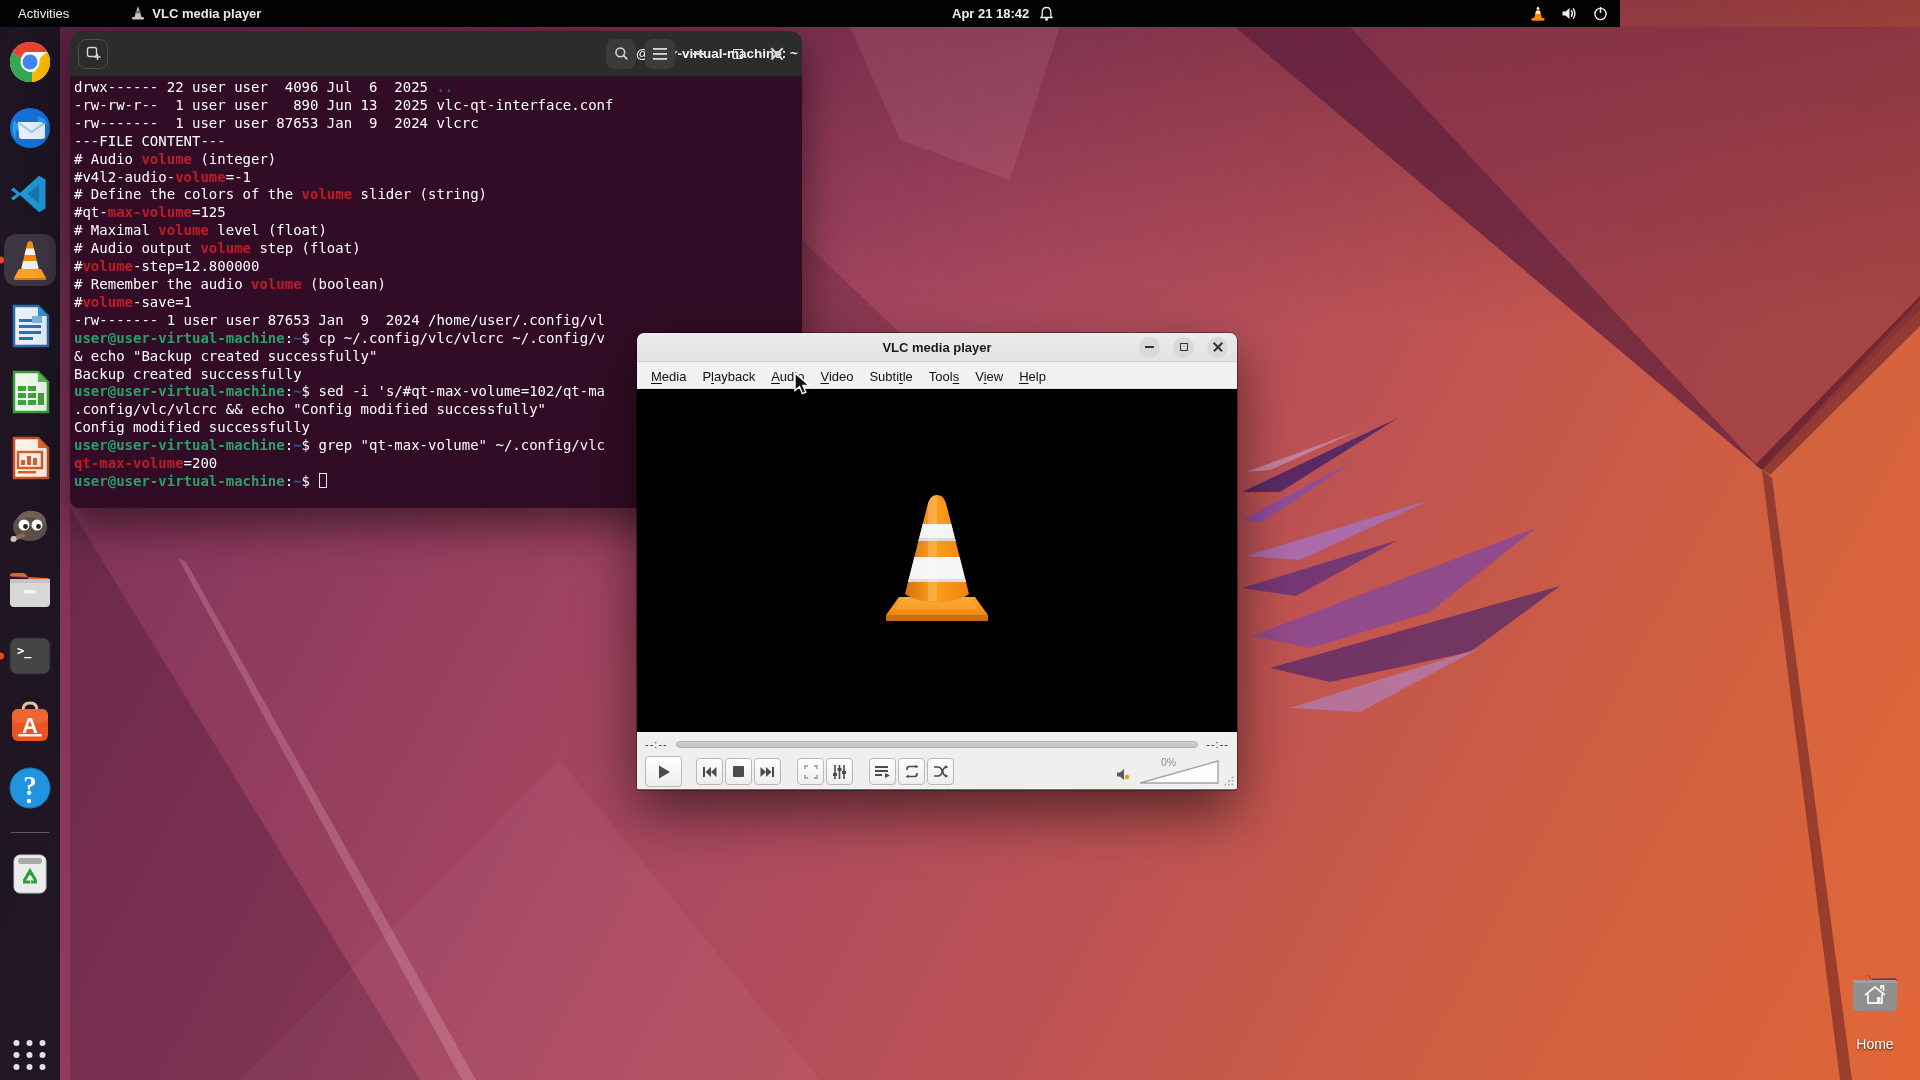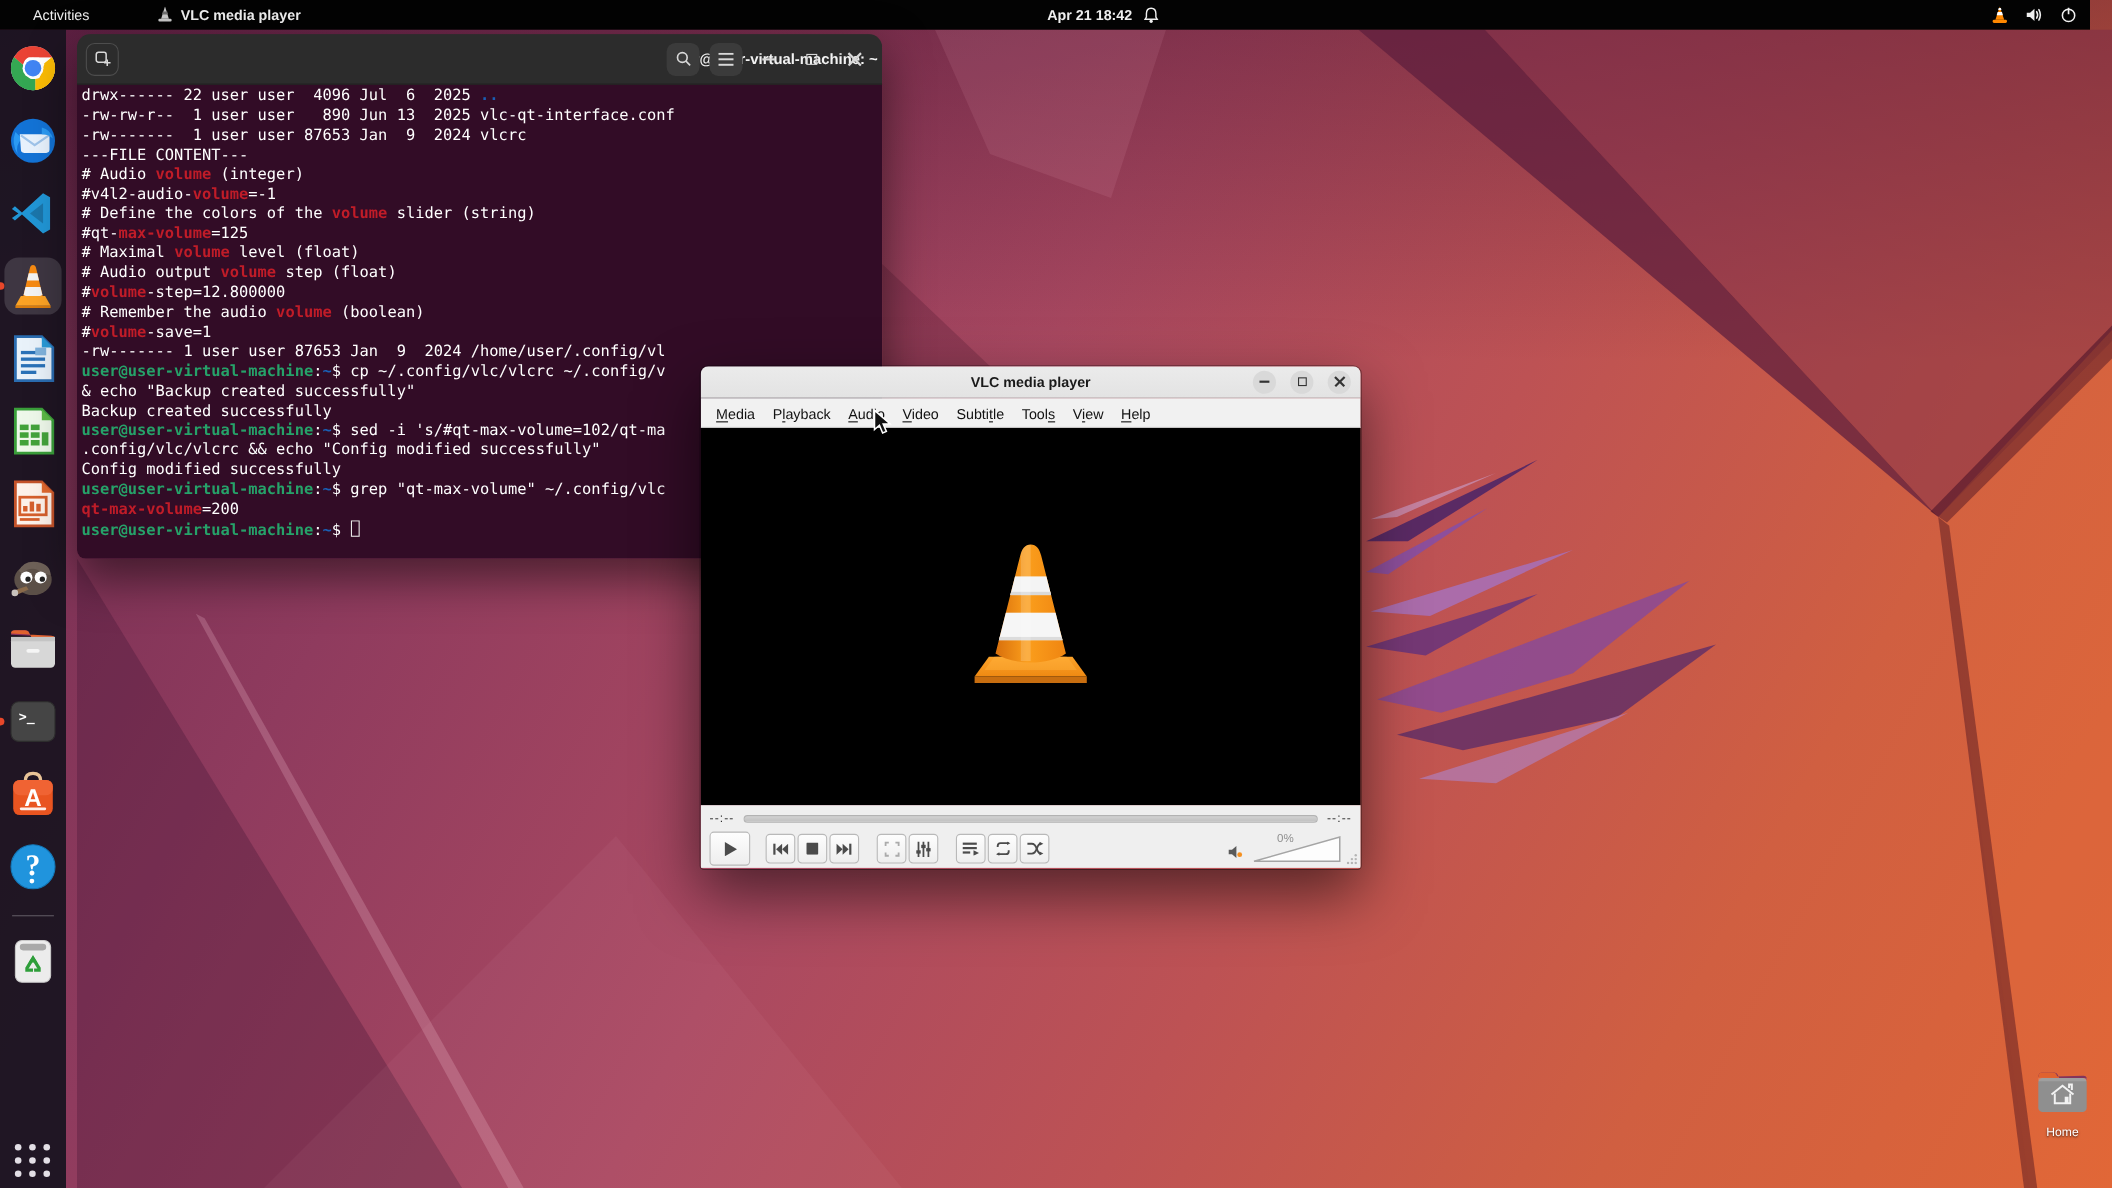--- a/index.html
+++ b/index.html
@@ -3,22 +3,22 @@
 <meta charset="utf-8">
 <style>
   * { margin:0; padding:0; box-sizing:border-box; }
   html,body { width:1920px; height:1080px; overflow:hidden; background:#000; }
   body { font-family:"Liberation Sans", sans-serif; }
   .screen { position:relative; width:1920px; height:1080px; overflow:hidden;
     background:linear-gradient(118deg,#6e2a4f 0%,#8f3b5e 24%,#aa4961 45%,#bd5254 63%,#d05f41 81%,#de6537 100%); }
   .wallpaper { position:absolute; inset:0; }
 
   
-  .top-bar { position:absolute; left:0; top:0; width:1900px; height:27px; background:#030303;
-    color:#efefef; font-size:13px; display:flex; align-items:center; z-index:50;padding-left:12px; }
+  .top-bar { position:absolute; left:0; top:0; width:1620px; height:27px; background:#030303;
+    color:#efefef; font-size:13px; display:flex; align-items:center; z-index:50; }
   .activities { padding:0 18px; height:100%; display:flex; align-items:center; cursor:pointer; }
   .focused-app { display:flex; align-items:center; gap:7px; font-weight:700; }
   .clock-group { position:absolute; left:952px; top:0; height:27px; display:flex; align-items:center; gap:10px; font-weight:700; }
   .tray { position:absolute; right:12px; top:0; height:27px; display:flex; align-items:center; gap:15px; }
 
   
   .dock { position:absolute; left:0; top:27px; width:60px; height:1053px;
     background:rgba(26,20,33,0.95); z-index:40; display:flex; flex-direction:column; align-items:center; padding-top:9px; }
   .dock-item { position:relative; width:52px; height:52px; margin-bottom:14px; border-radius:13px;
     display:flex; align-items:center; justify-content:center; cursor:pointer; }
@@ -90,21 +90,21 @@
   .vbtn.play { width:37px; height:31px; }
   .vbtn-group { display:flex; margin-left:10px; }
   .vbtn-group .vbtn { border-radius:4px; margin-right:2px; }
   .vol-cluster { margin-left:auto; display:flex; align-items:flex-end; gap:6px; padding-right:10px; position:relative; }
   .vol-widget { position:relative; width:80px; height:26px; }
   .vol-label { position:absolute; top:-3px; left:22px; font-size:10.5px; color:#8f8f8f; }
   .grip { position:absolute; right:3px; bottom:3px; width:10px; height:10px; }
 
   
   .home-shortcut { position:absolute; left:1830px; top:973px; width:90px; text-align:center; z-index:10; cursor:pointer; }
-  .home-label { margin-top:6px; color:#fff; font-size:11px; text-shadow:0 1px 2px rgba(0,0,0,0.8); }
+  .home-label { margin-top:19px; color:#fff; font-size:14px; text-shadow:0 1px 2px rgba(0,0,0,0.8); }
 
   .mouse-cursor { position:absolute; left:793px; top:372px; z-index:99; }
 </style>
 </head>
 <body>
 
 <div class="screen">
 
   <svg class="wallpaper" width="1920" height="1080" viewBox="0 0 1920 1080">
     <defs>

